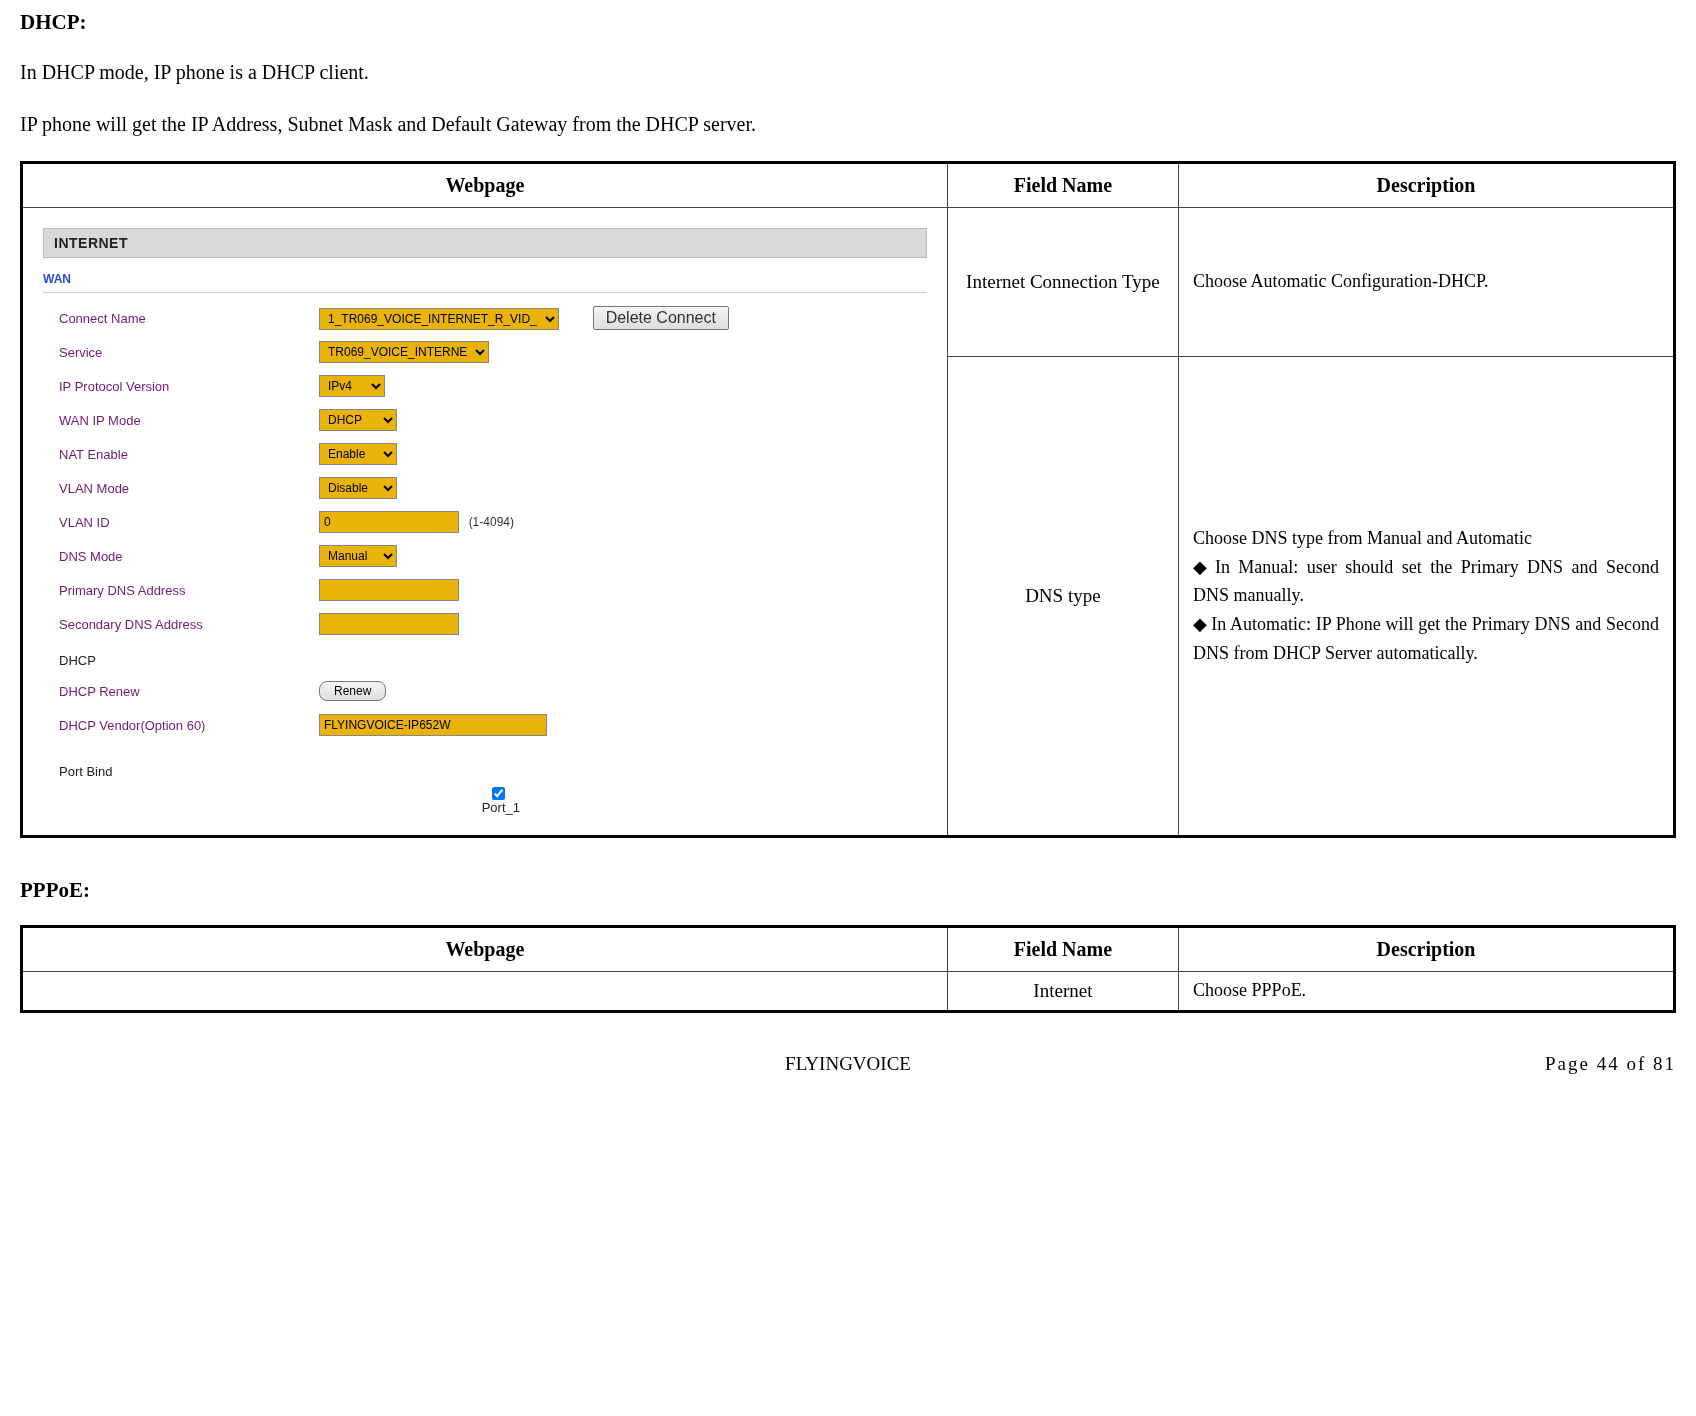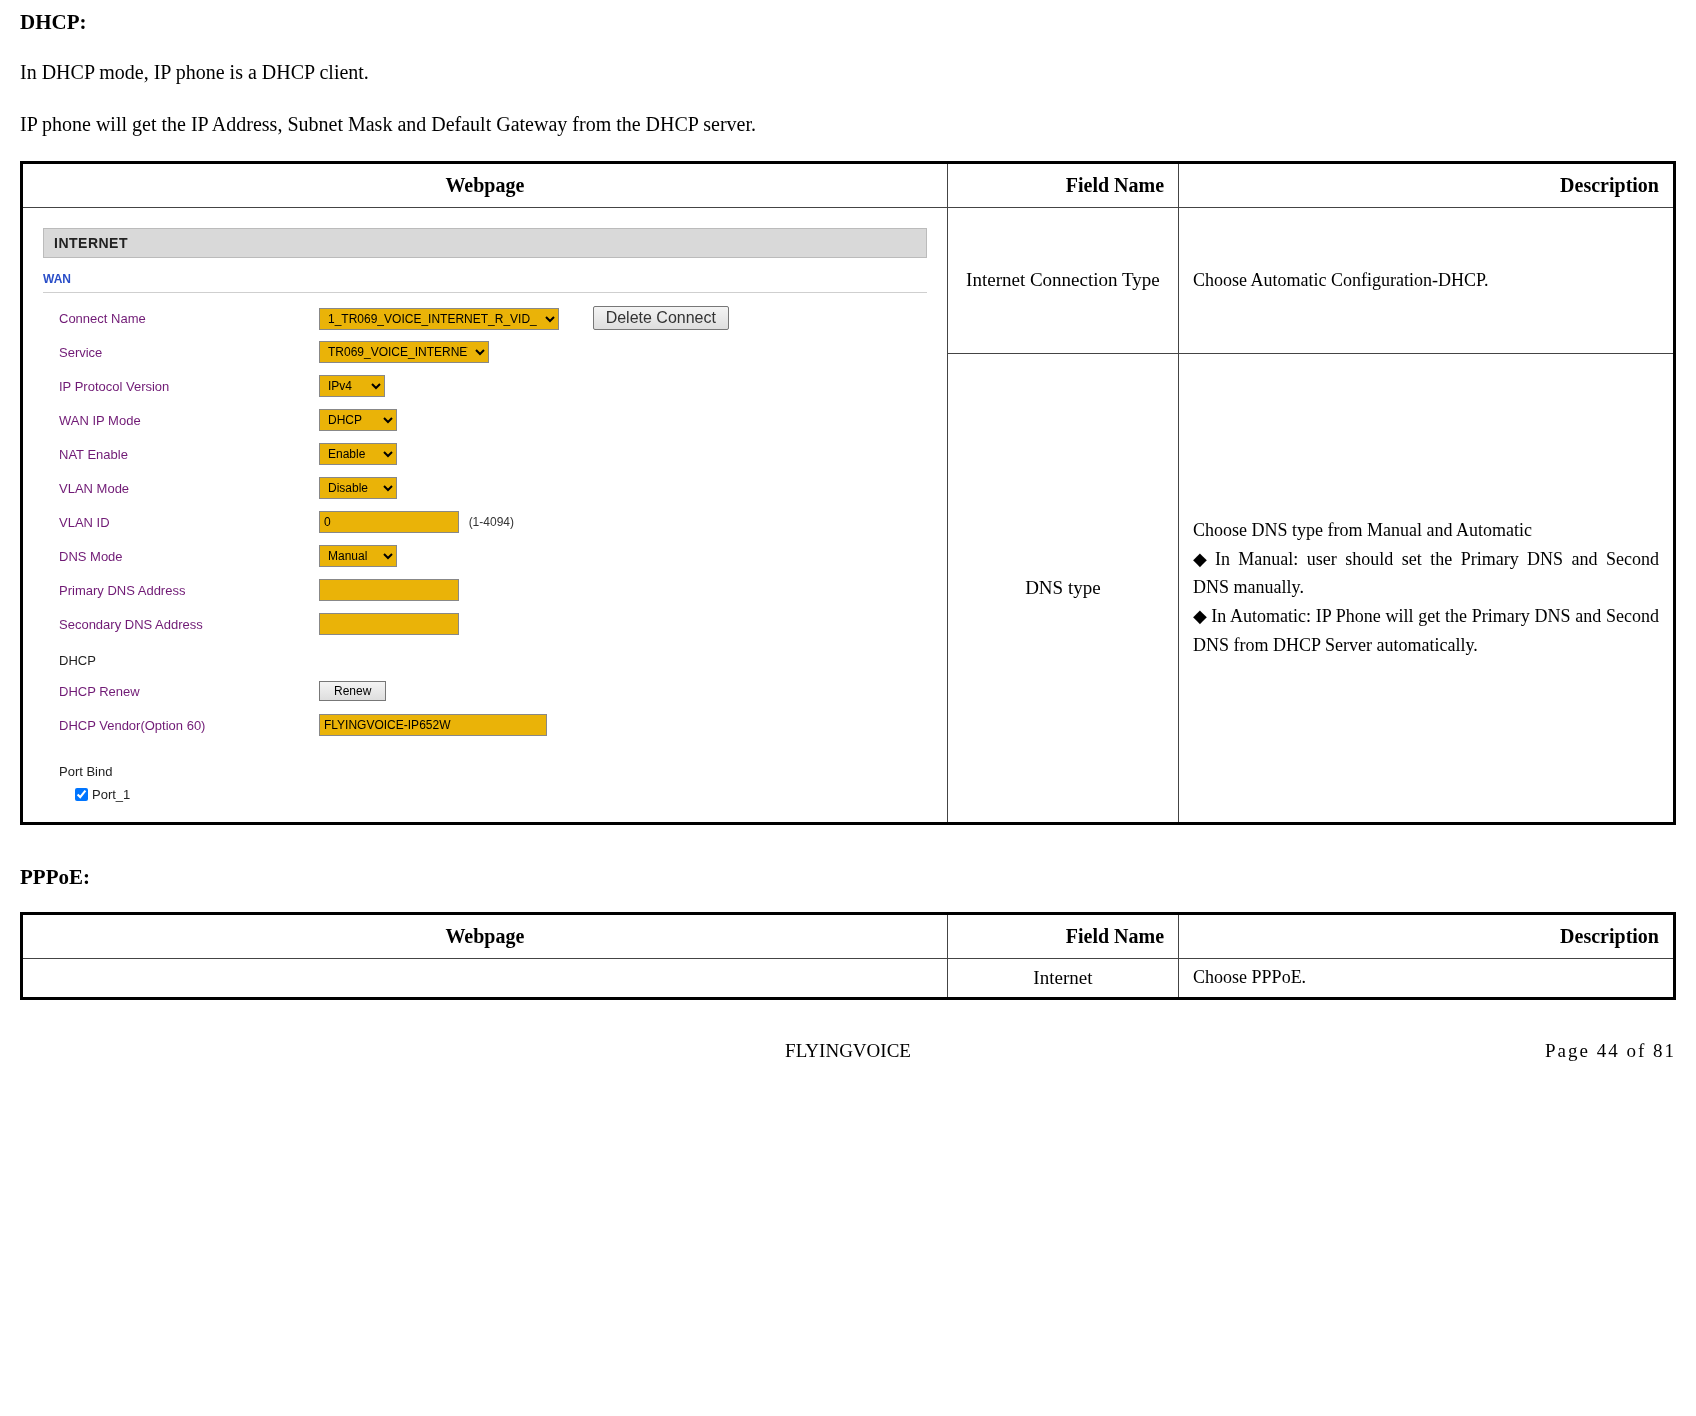--- a/index.html
+++ b/index.html
@@ -28,21 +28,21 @@
       margin-bottom: 40px;
     }
     table.main th, table.main td {
       border: 1px solid #444;
       padding: 10px 14px;
       vertical-align: top;
     }
     table.main th {
       font-weight: bold;
       font-size: 20px;
-      text-align: right;
+      text-align: center;
     }
     table.main th:first-child { text-align: center; }
     .col-webpage { width: 56%; }
     .col-field { width: 14%; text-align: center; font-size: 19px; }
     .col-desc { width: 30%; font-size: 18px; }
     .field-cell { text-align: center; vertical-align: middle !important; font-size: 19px; line-height: 1.6; }
     .desc-cell { font-size: 18px; line-height: 1.6; text-align: justify; }
 
     
     .wp {
@@ -94,25 +94,25 @@
       padding: 2px 12px;
       border-radius: 2px;
       margin-left: 30px;
       color: #333;
     }
     .wp .btn2 {
       font-size: 12px;
       border: 1px solid #777;
       background: linear-gradient(#f4f4f4,#dedede);
       padding: 2px 14px;
-      border-radius: 0;
+      border-radius: 8px;
     }
     .wp .hint { font-size: 12px; color: #333; margin-left: 6px; }
     .wp .subhead { font-size: 13px; margin: 14px 0 8px 0; }
-    .wp .cb-row { margin-left: 16px; font-size: 13px; display:flex; align-items:center; }
+    .wp .cb-row { margin-left: 16px; font-size: 13px; display:flex; align-items:center;flex-direction:column; }
     .wp .cb-row input { margin-right: 4px; }
 
     .diamond::before { content: "◆"; margin-right: 4px; }
 
     .footer {
       display:flex;
       justify-content: flex-start;
       align-items: center;
       margin-top: 40px;
       font-size: 19px;

